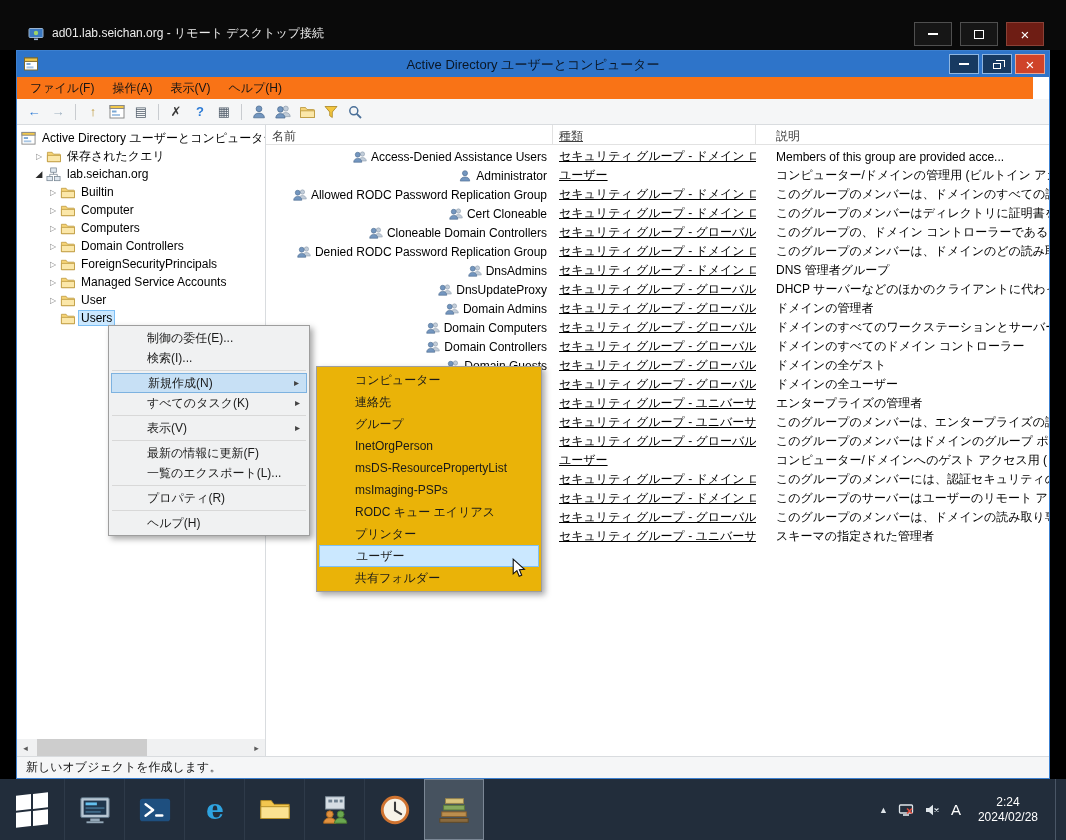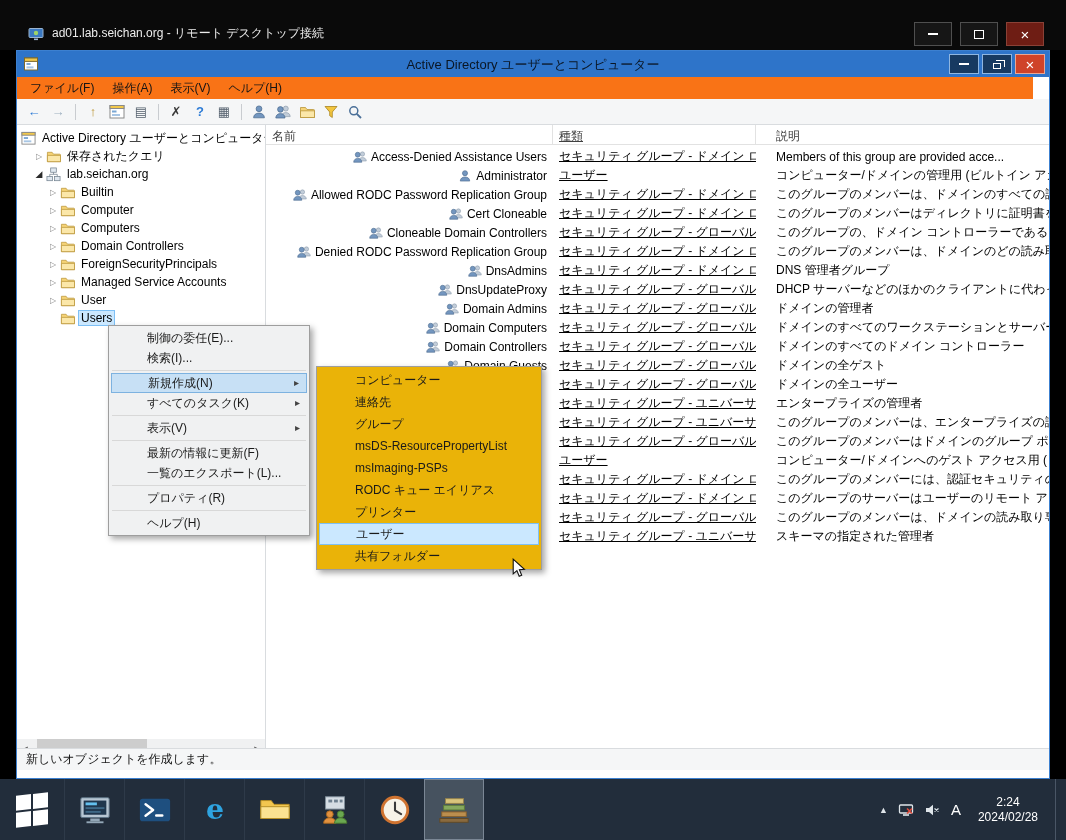--- a/index.html
+++ b/index.html
@@ -71,21 +71,21 @@
   .list-pane { position:absolute; left:249px; right:0; top:0; bottom:0; background:#fff; overflow:hidden; }
   .list-header { display:flex; height:20px; border-bottom:1px solid #e2e2e2; font-size:12px; color:#404040; }
   .hcell { padding:3px 6px 0 6px; border-right:1px solid #e2e2e2; white-space:nowrap; overflow:hidden; }
   .c0 { width:287px; } .c1 { width:203px;text-decoration:underline; } .c2 { flex:1; border-right:none;margin-left:14px; }
   .list-rows { position:absolute; top:22px; left:0; right:0; }
   .lrow { display:flex; height:19px; align-items:center; font-size:12px; color:#000; }
   .lcell { padding:0 6px; white-space:nowrap; overflow:hidden; }
   .namecell { display:flex; align-items:center;justify-content:flex-end; }
   .lrow .svg16 { width:14px; height:14px; margin-right:4px; }
 
-  .statusbar { position:absolute; left:0; right:0; bottom:8px; height:22px; background:#f5f6f7;
+  .statusbar { position:absolute; left:0; right:0; bottom:0; height:22px; background:#f5f6f7;
                border-top:1px solid #d9dcdf; display:flex; align-items:center; padding-left:9px;
                font-size:12px; color:#151515; }
 
   
   .ctx { position:absolute; left:108px; top:325px; width:202px; background:#f0f1f2;
          border:1px solid #9e9e9e; box-shadow:3px 3px 6px rgba(0,0,0,.35); padding:2px; z-index:40; }
   .ctx-item { position:relative; height:20px; line-height:20px; font-size:12px; color:#1a1a1a;
               padding-left:36px; white-space:nowrap; }
   .ctx-item.hl { background:#c7e0f5; border:1px solid #7db2e0; line-height:18px; }
   .ctx-item .arrow { position:absolute; right:7px; top:0; font-size:10px; color:#444; }
@@ -620,20 +620,21 @@
       <div class="ctx-item">一覧のエクスポート(L)...</div>
       <div class="ctx-sep"></div>
       <div class="ctx-item">プロパティ(R)</div>
       <div class="ctx-sep"></div>
       <div class="ctx-item">ヘルプ(H)</div>
     </div>
   <div class="submenu">
       <div class="sub-item">コンピューター</div>
       <div class="sub-item">連絡先</div>
       <div class="sub-item">グループ</div>
+      <div class="sub-item">InetOrgPerson</div>
       <div class="sub-item">msDS-ResourcePropertyList</div>
       <div class="sub-item">msImaging-PSPs</div>
       <div class="sub-item">RODC キュー エイリアス</div>
       <div class="sub-item">プリンター</div>
       <div class="sub-item hl">ユーザー</div>
       <div class="sub-item">共有フォルダー</div>
     </div>
 
   <div class="cursor"><svg width="14" height="21" viewBox="0 0 14 21">
         <path d="M1.2 1.2v14.6l3.7-3.2 2.3 5.6 2.5-1-2.3-5.5 5-.3z" fill="#fefefe" stroke="#111" stroke-width="1.1"></path>

